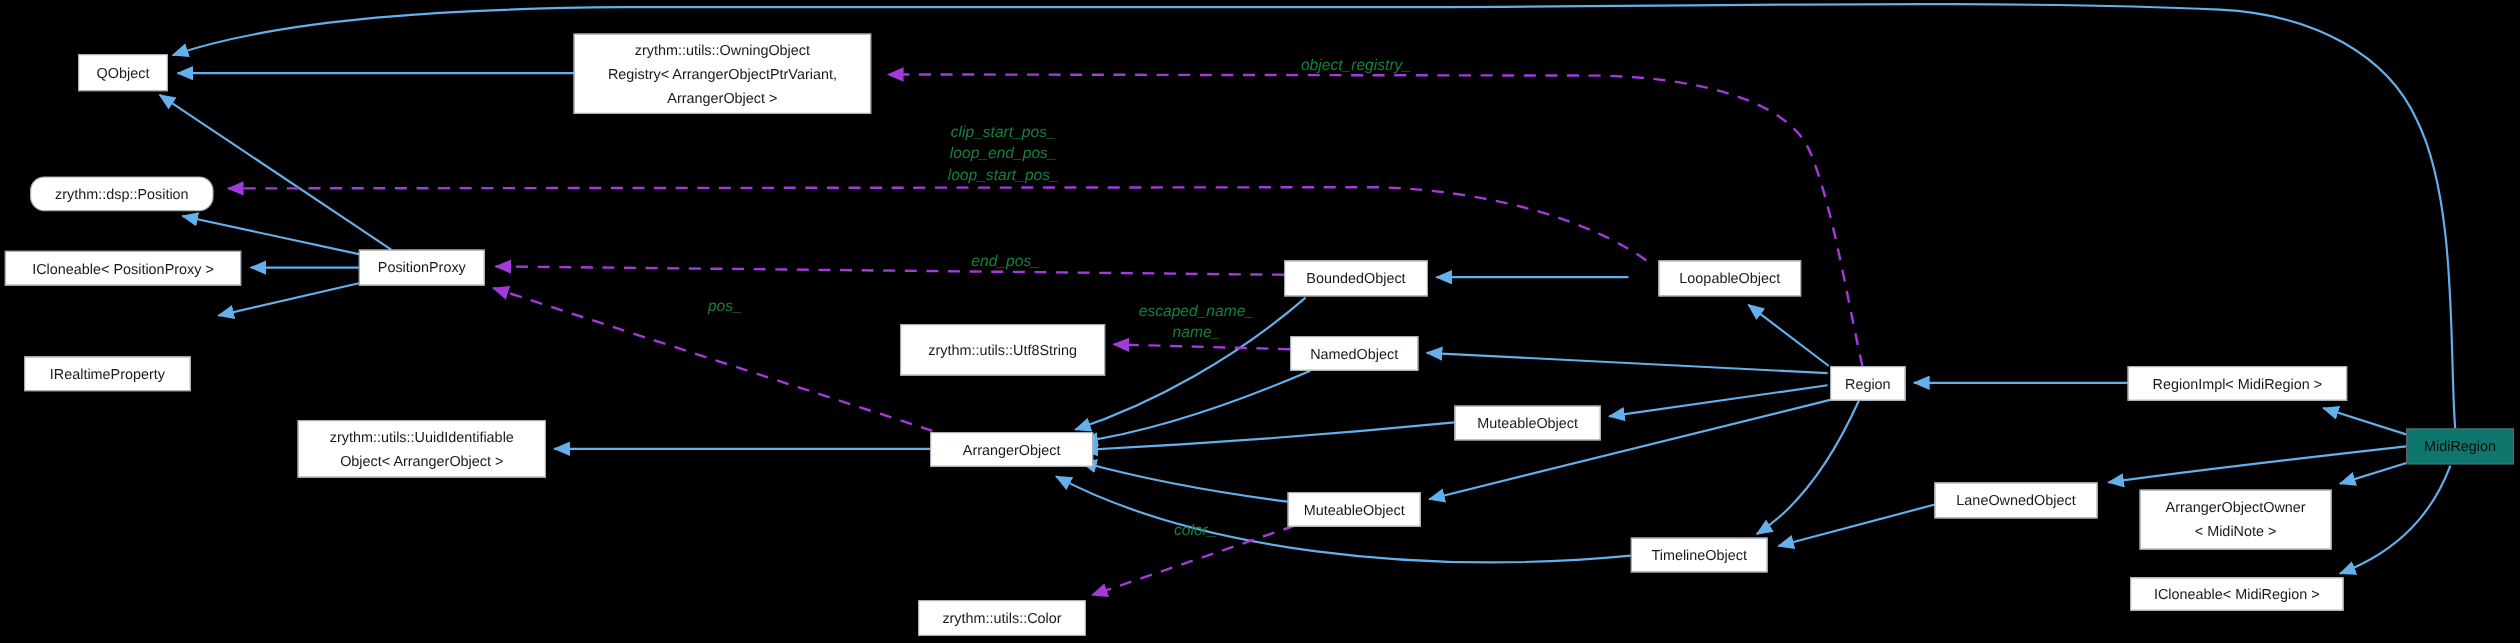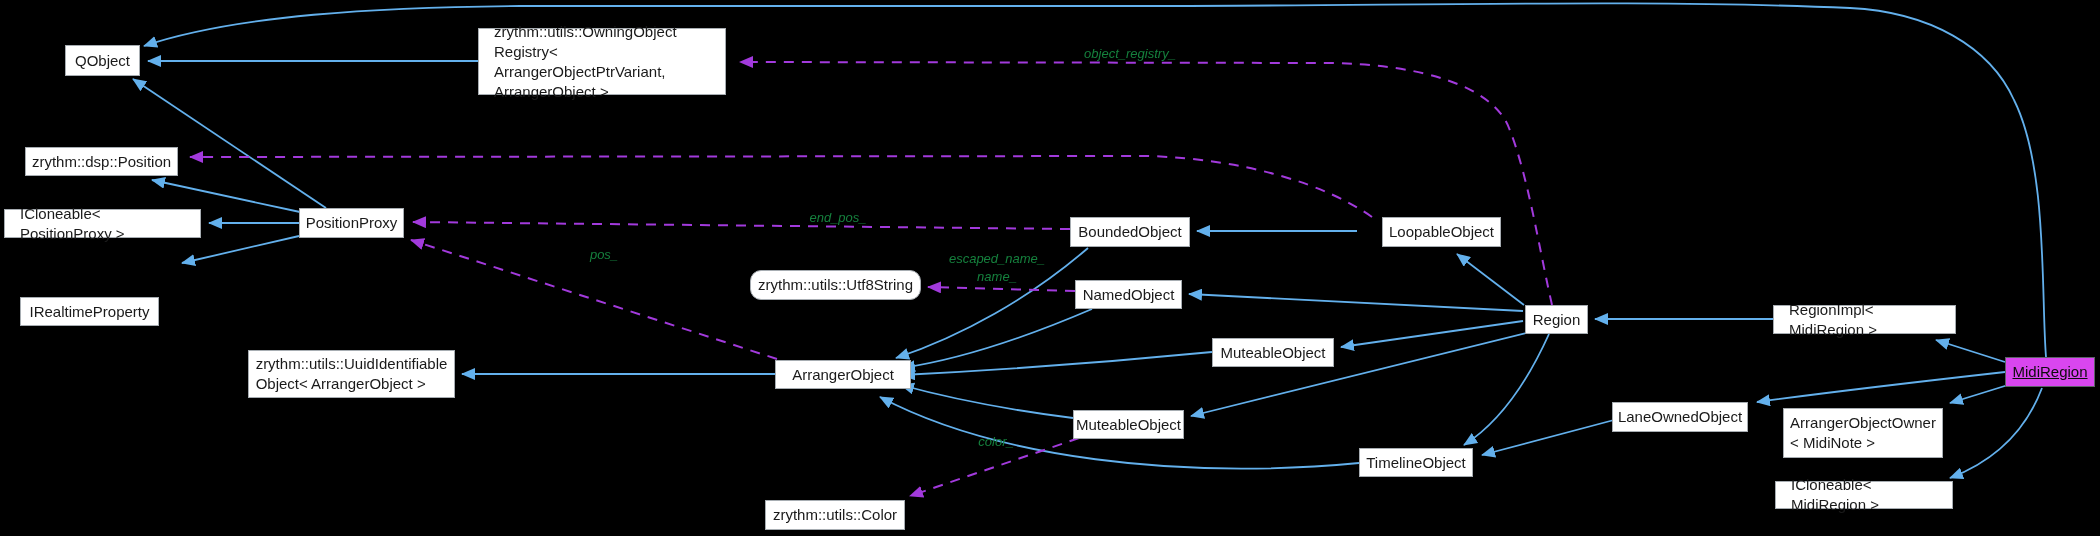--- a/index.html
+++ b/index.html
@@ -10,33 +10,32 @@
     font-family:"Liberation Sans", sans-serif;
     overflow:hidden;
   }
   #edge-layer{position:absolute;left:0;top:0;width:2100px;height:536px;}
   .node{
     position:absolute;
     box-sizing:border-box;
     background:#ffffff;
     border:1.5px solid #a7adb2;
     color:#1a1a1a;
-    font-size:15px;
+    font-size:12px;
     line-height:20px;
     display:flex;align-items:center;justify-content:center;
-    text-align:left;
+    text-align:center;
     white-space:pre-line;
     padding:1px 15px;
     z-index:2;
   }
   .node.highlight{
-    background:#d946ef;
+    background:#0f766e;
     border-color:#5d6268;
     color:#0d0d0d;
-    text-decoration:underline;
   }
   .edge-label{
     position:absolute;
     transform:translate(-50%,-50%);
     color:#15803d;
     font-size:13px;
     line-height:18px;
     text-align:center;
     white-space:pre-line;
     z-index:1;
@@ -92,43 +91,46 @@
       <path d="M 777,359 L 411,240" marker-end="url(#arrow-purple)"></path>
       <path d="M 1075,291 L 928,287" marker-end="url(#arrow-purple)"></path>
       <path d="M 1079,438 L 910,496" marker-end="url(#arrow-purple)"></path>
     </g>
   </svg>
 
   <div class="node" style="left:65px;top:45px;width:75px;height:31px;">QObject</div>
   <div class="node" style="left:478px;top:28px;width:248px;height:67px;">zrythm::utils::OwningObject
 Registry&lt; ArrangerObjectPtrVariant,
 ArrangerObject &gt;</div>
-  <div class="node" style="left:25px;top:147px;width:153px;height:29px;">zrythm::dsp::Position</div>
+  <div class="node" style="left:25px;top:147px;width:153px;height:29px;border-radius:12px;">zrythm::dsp::Position</div>
   <div class="node" style="left:4px;top:209px;width:197px;height:29px;">ICloneable&lt; PositionProxy &gt;</div>
   <div class="node" style="left:20px;top:261px;width:139px;height:29px;margin-top:36px;">IRealtimeProperty</div>
   <div class="node" style="left:299px;top:208px;width:105px;height:30px;">PositionProxy</div>
   <div class="node" style="left:248px;top:350px;width:207px;height:48px;">zrythm::utils::UuidIdentifiable
 Object&lt; ArrangerObject &gt;</div>
-  <div class="node" style="left:750px;top:270px;width:171px;height:30px;border-radius:11px;">zrythm::utils::Utf8String</div>
+  <div class="node" style="left:750px;top:270px;width:171px;height:43px;">zrythm::utils::Utf8String</div>
   <div class="node" style="left:775px;top:360px;width:136px;height:29px;">ArrangerObject</div>
   <div class="node" style="left:1070px;top:217px;width:120px;height:30px;">BoundedObject</div>
   <div class="node" style="left:1075px;top:280px;width:107px;height:29px;">NamedObject</div>
   <div class="node" style="left:1212px;top:338px;width:122px;height:29px;">MuteableObject</div>
   <div class="node" style="left:1073px;top:410px;width:111px;height:29px;">MuteableObject</div>
   <div class="node" style="left:765px;top:500px;width:140px;height:30px;">zrythm::utils::Color</div>
   <div class="node" style="left:1357px;top:217px;width:119px;height:30px;margin-left:25px;">LoopableObject</div>
   <div class="node" style="left:1525px;top:305px;width:63px;height:29px;">Region</div>
   <div class="node" style="left:1359px;top:448px;width:114px;height:29px;">TimelineObject</div>
   <div class="node" style="left:1612px;top:402px;width:136px;height:30px;">LaneOwnedObject</div>
   <div class="node" style="left:1773px;top:305px;width:183px;height:29px;">RegionImpl&lt; MidiRegion &gt;</div>
   <div class="node highlight" style="left:2005px;top:357px;width:90px;height:30px;">MidiRegion</div>
   <div class="node" style="left:1775px;top:481px;width:178px;height:28px;">ICloneable&lt; MidiRegion &gt;</div>
   <div class="node" style="left:1783px;top:408px;width:160px;height:50px;">ArrangerObjectOwner
 &lt; MidiNote &gt;</div>
 
   <div class="edge-label" style="left:1130px;top:54px;">object_registry_</div>
+  <div class="edge-label" style="left:836px;top:128px;">clip_start_pos_
+loop_end_pos_
+loop_start_pos_</div>
   <div class="edge-label" style="left:838px;top:218px;">end_pos_</div>
   <div class="edge-label" style="left:604px;top:255px;text-align:center;">pos_</div>
   <div class="edge-label" style="left:997px;top:268px;">escaped_name_
 name_</div>
   <div class="edge-label" style="left:996px;top:442px;">color_</div>
 
 </div>
 
 </body></html>

